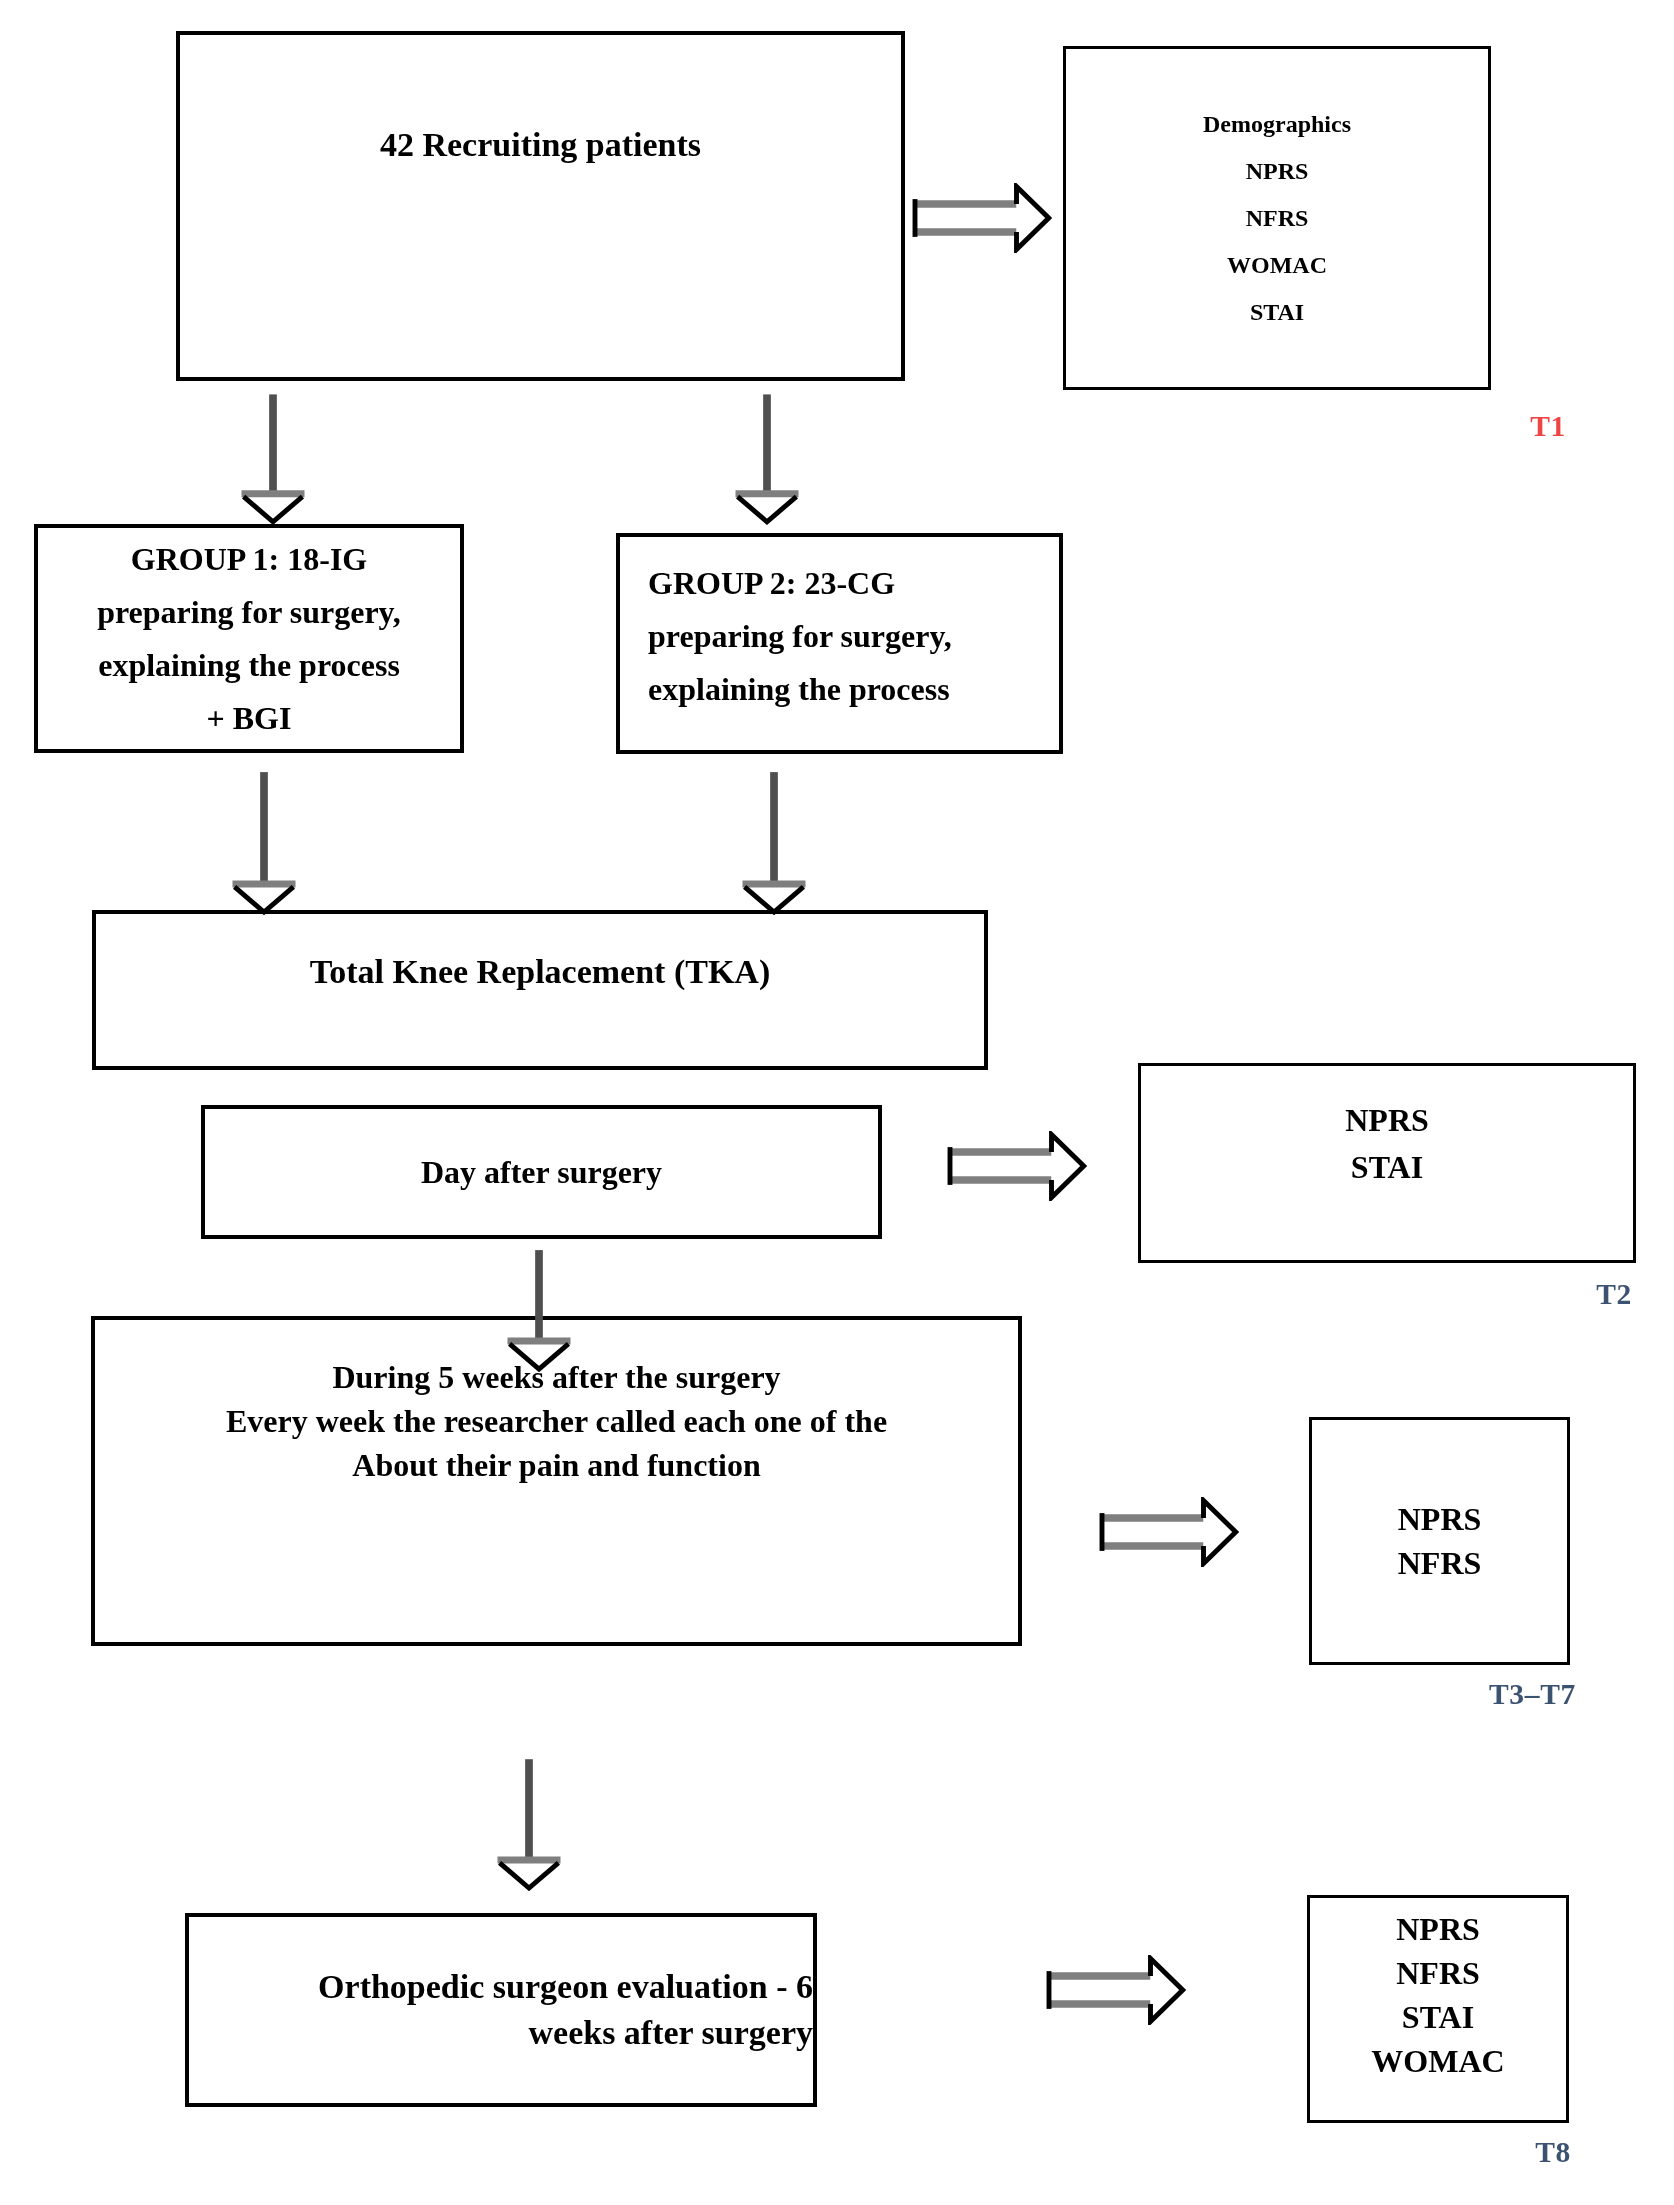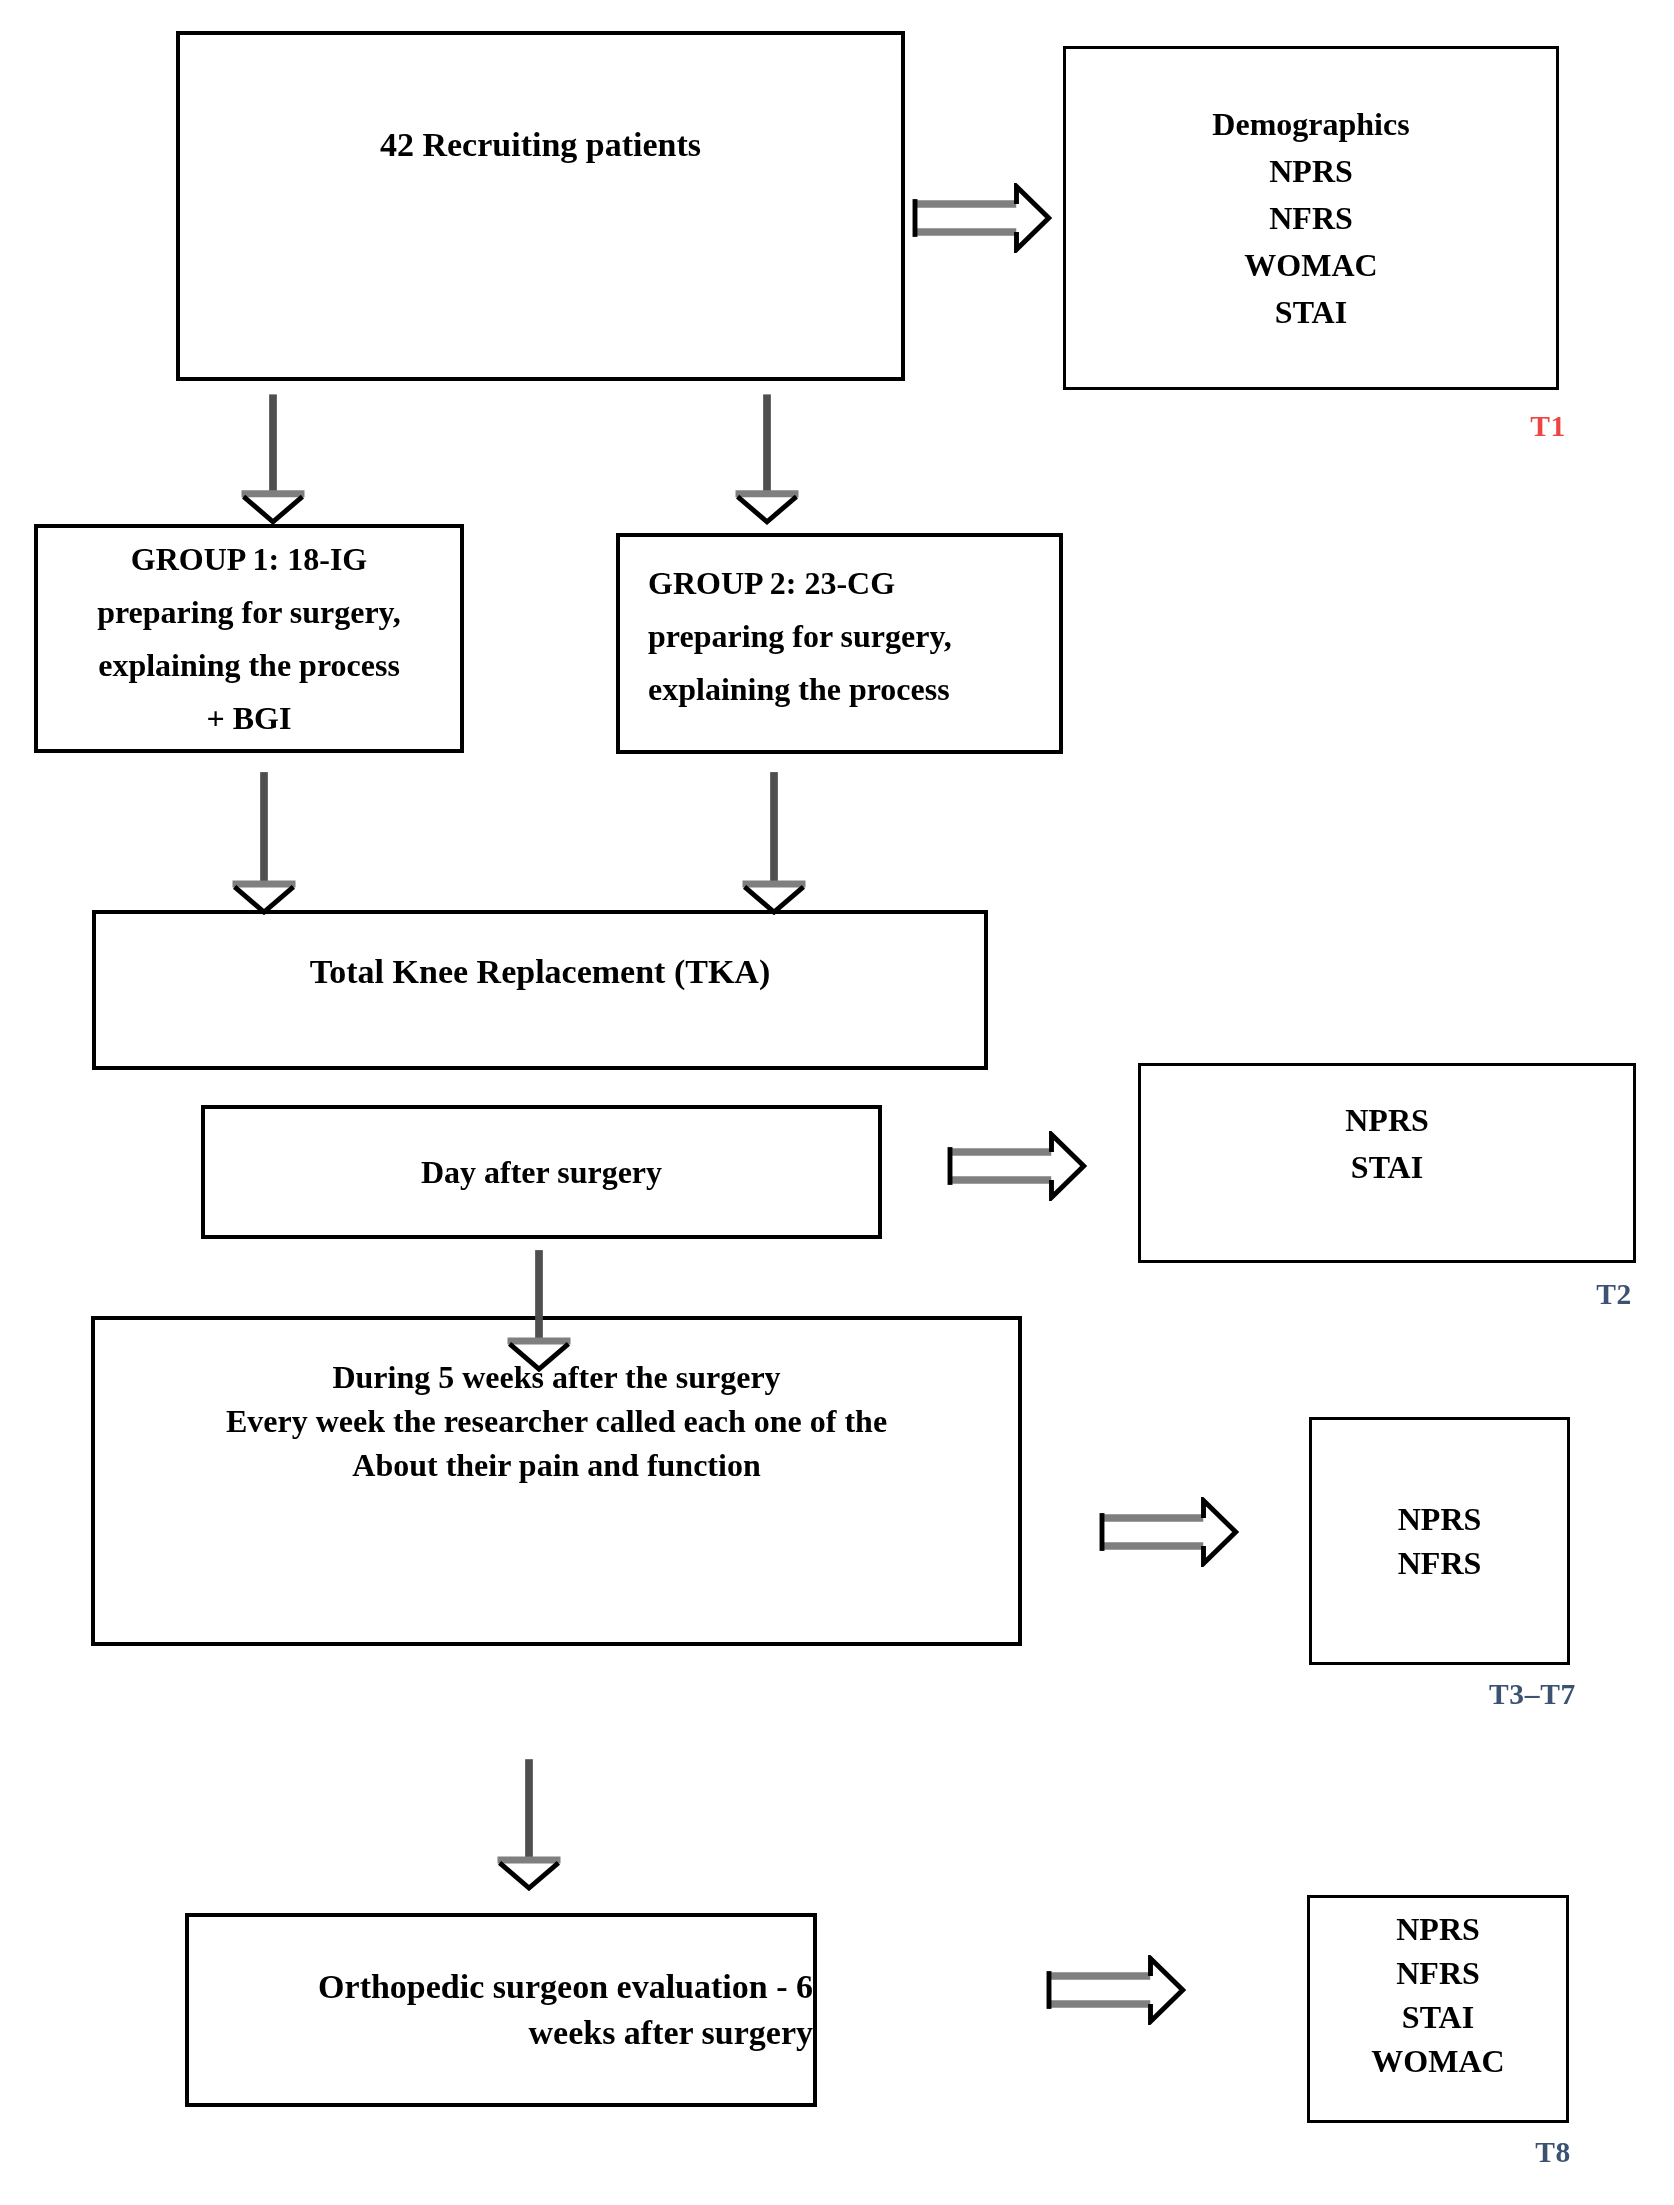--- a/index.html
+++ b/index.html
@@ -17,21 +17,21 @@
   
   .b-recruiting{left:176px;top:31px;width:729px;height:350px;font-size:34px;justify-content:flex-start;padding-top:91px;}
   .b-group1{left:34px;top:524px;width:430px;height:229px;font-size:32px;line-height:53px;}
   .b-group2{left:616px;top:533px;width:447px;height:221px;font-size:32px;line-height:53px;
             align-items:flex-start;text-align:left;justify-content:flex-start;padding:19.7px 0 0 28px;}
   .b-tka{left:92px;top:910px;width:896px;height:160px;font-size:34px;justify-content:flex-start;padding-top:39px;}
   .b-day{left:201px;top:1105px;width:681px;height:134px;font-size:32px;justify-content:center;}
   .b-followup{left:91px;top:1316px;width:931px;height:330px;font-size:32px;line-height:44px;justify-content:flex-start;padding-top:35px;}
   .b-surgeon{left:185px;top:1913px;width:632px;height:194px;font-size:34px;line-height:46px;align-items:flex-end;}
   
-  .b-demo{left:1063px;top:46px;width:496px;height:344px;font-size:32px;line-height:47px;border-width:3.5px;}
+  .b-demo{left:1063px;top:46px;width:428px;height:344px;font-size:24px;line-height:47px;border-width:3.5px;}
   .b-t2{left:1138px;top:1063px;width:498px;height:200px;font-size:32px;line-height:47px;border-width:3.5px;padding-bottom:39px;}
   .b-t37{left:1309px;top:1417px;width:261px;height:248px;font-size:32px;line-height:44px;border-width:3.5px;}
   .b-t8{left:1307px;top:1895px;width:262px;height:228px;font-size:32px;line-height:44px;border-width:3.5px;padding-bottom:28px;}
   
   .tlabel{
     position:absolute;width:211px;text-align:right;
     font-size:29.5px;color:#3b5270;letter-spacing:0.7px;
   }
   .t1{left:1355px;top:410px;}
   .t2{left:1421px;top:1278px;}

